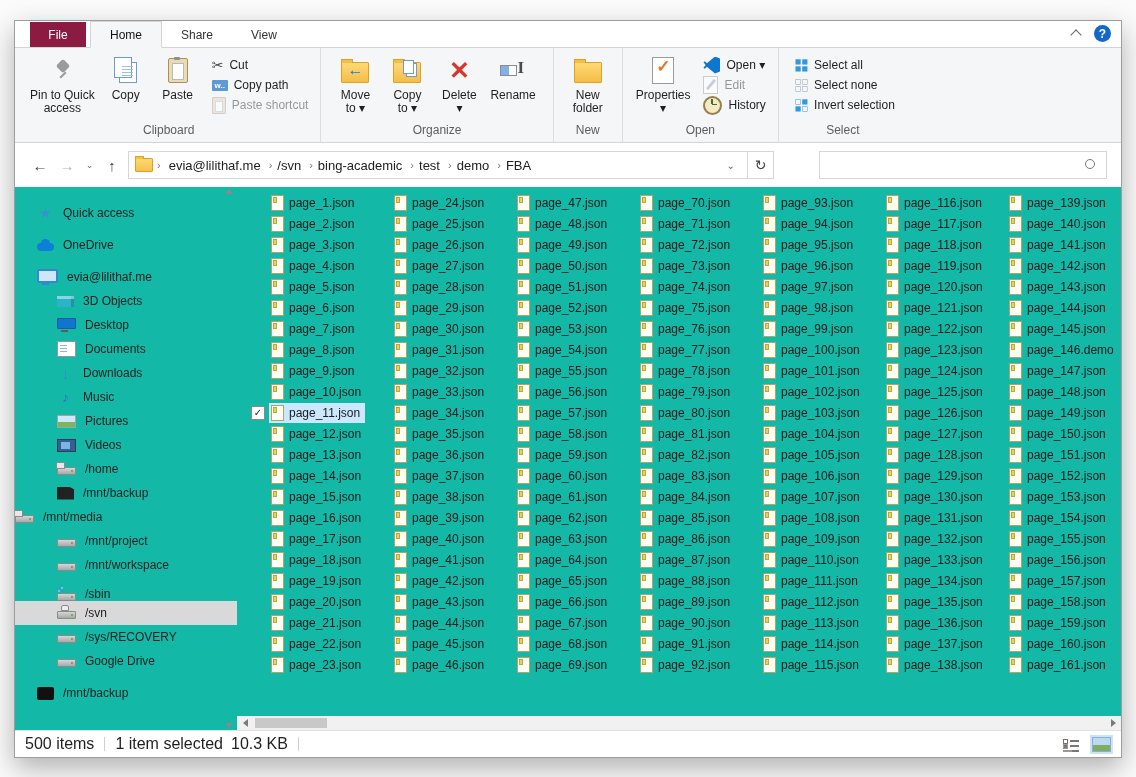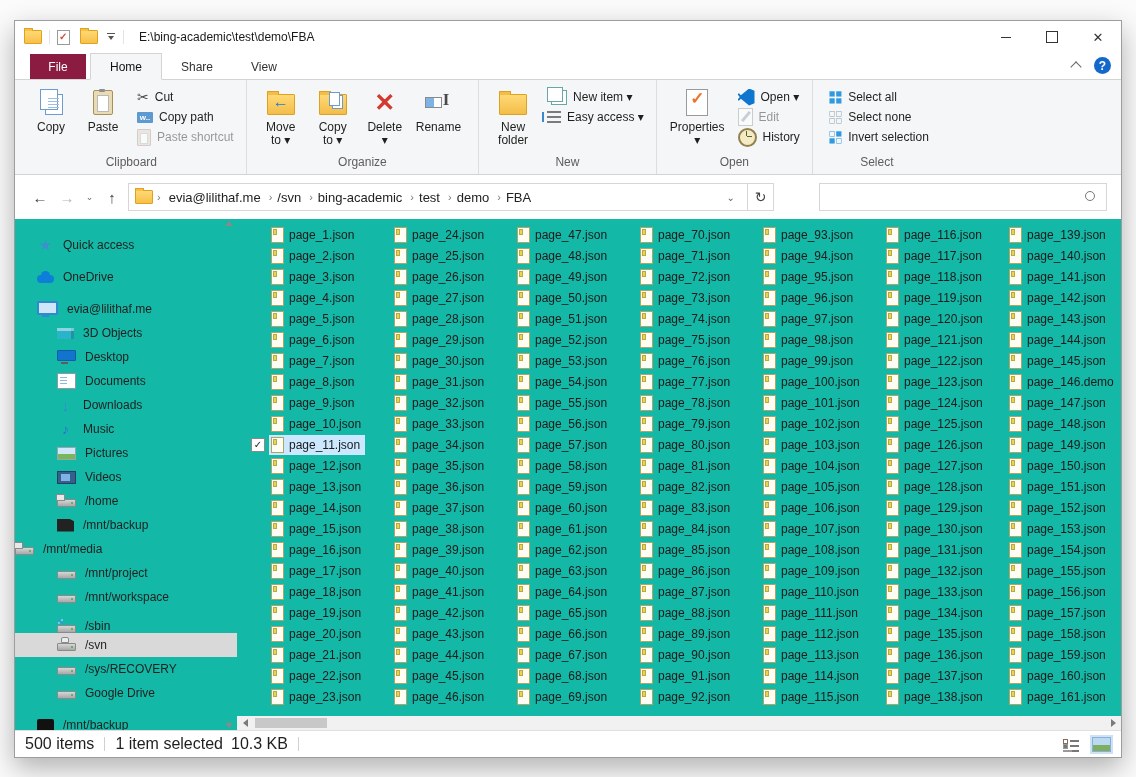--- a/index.html
+++ b/index.html
@@ -173,38 +173,20 @@
   .ic-view-details{width:16px;height:13px}
   .ic-view-details::before{content:'';position:absolute;left:0;top:1px;width:3px;height:3px;border:1px solid #8a6a5a;box-shadow:0 5px 0 -1px #777,0 5px 0 0 #999}
   .ic-view-details::after{content:'';position:absolute;left:7px;top:2px;width:9px;height:2px;background:#777;box-shadow:0 5px 0 #777,-7px 10px 0 #999,0 10px 0 #777}
   .ic-view-thumbs{width:17px;height:13px;border:1px solid #8ab0d8;background:linear-gradient(#bcd9f2 0 55%,#7fae62 55%);box-shadow:0 0 0 2px #cde3f5}
 </style>
 </head>
 <body>
 
 <div class="window">
 
-  <div class="titlebar">
-    <i class="ic ic-folder"></i>
-    <span class="tb-sep"></span>
-    <i class="ic ic-properties-check"></i>
-    <i class="ic ic-folder" style="margin-left:10px"></i>
-    <i class="ic ic-qat-menu" style="margin-left:8px"></i>
-    <span class="tb-sep"></span>
-    <span class="title-text">E:\bing-academic\test\demo\FBA</span>
-    <div class="win-controls">
-      <div class="wc wc-min">
-          <span></span>
-        </div>
-      <div class="wc wc-max">
-          <span></span>
-        </div>
-      <div class="wc wc-close">✕</div>
-    </div>
-  </div>
 
   <div class="tabrow">
     <div class="tab-file">File</div>
     <div style="display:flex;align-items:flex-end;height:25px">
 
         <div class="tab active">Home</div>
 
         <div class="tab">Share</div>
 
         <div class="tab">View</div>
@@ -214,20 +196,25 @@
       <span class="help-btn">?</span>
     </div>
   </div>
 
   <div class="ribbon">
 
       <div class="rb-group">
         <div class="rb-content">
           <div class="rb-large-row">
 
+              <div class="rb-btn-lg">
+                <span class="iwrap"><i class="ic ic-pin"></i></span>
+                <span class="rb-label">Pin to Quick
+access</span>
+              </div>
 
               <div class="rb-btn-lg">
                 <span class="iwrap"><i class="ic ic-copy"></i></span>
                 <span class="rb-label">Copy</span>
               </div>
 
               <div class="rb-btn-lg">
                 <span class="iwrap"><i class="ic ic-paste"></i></span>
                 <span class="rb-label">Paste</span>
               </div>
@@ -288,32 +275,20 @@
       </div>
 
       <div class="rb-group">
         <div class="rb-content">
           <div class="rb-large-row">
 
               <div class="rb-btn-lg">
                 <span class="iwrap"><i class="ic ic-new-folder"></i></span>
                 <span class="rb-label">New
 folder</span>
-              </div>
-            </div>
-          <div class="rb-small-col">
-
-              <div class="rb-btn-sm">
-                <i class="ic ic-new-item"></i>
-                <span>New item ▾</span>
-              </div>
-
-              <div class="rb-btn-sm">
-                <i class="ic ic-easy-access"></i>
-                <span>Easy access ▾</span>
               </div>
             </div>
         </div>
         <div class="rb-group-label">New</div>
       </div>
 
       <div class="rb-group">
         <div class="rb-content">
           <div class="rb-large-row">
 

